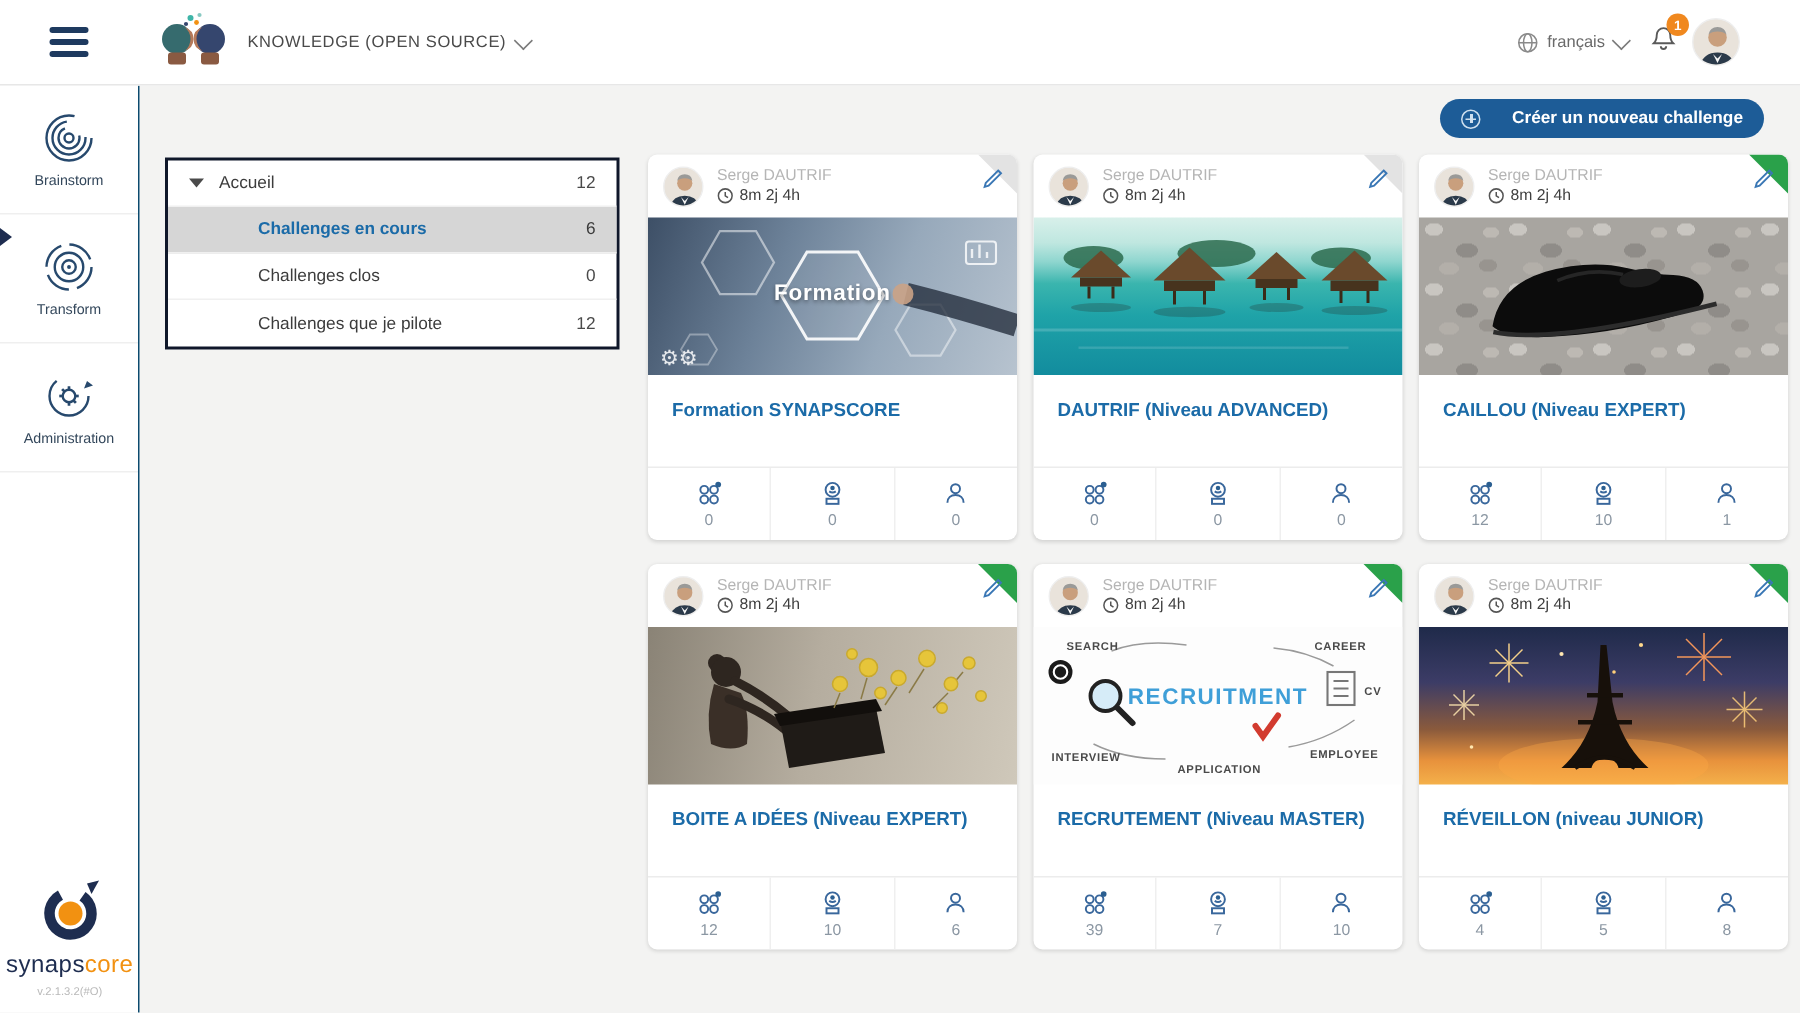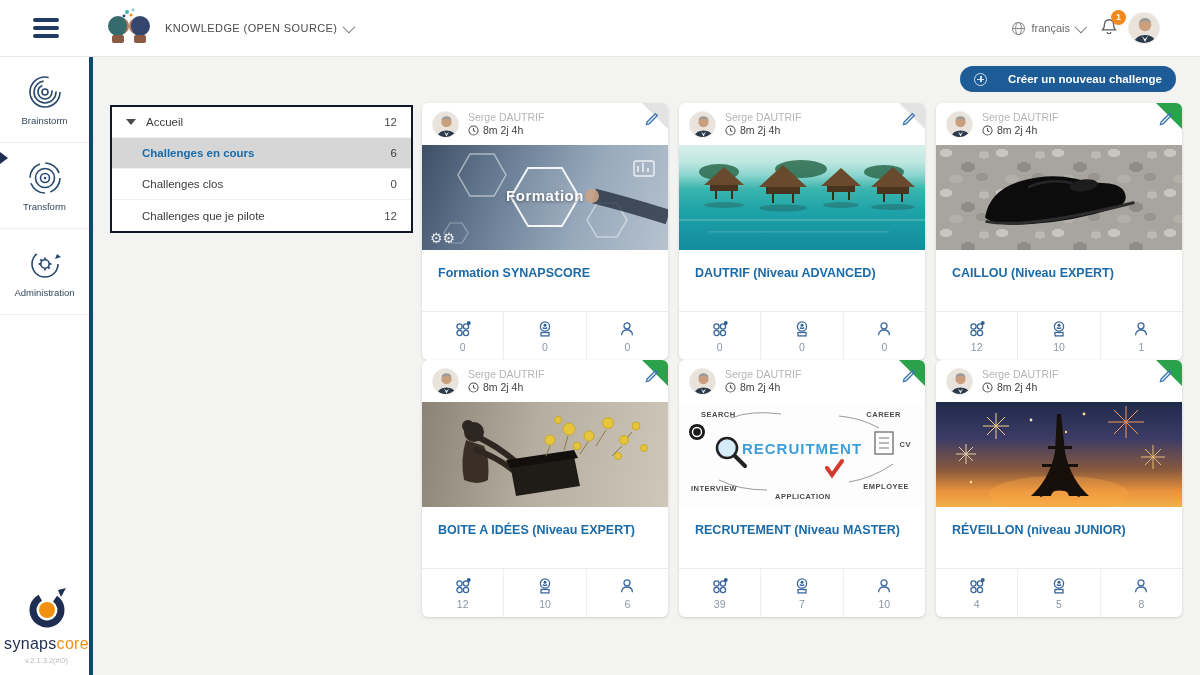--- a/index.html
+++ b/index.html
@@ -12,21 +12,21 @@
   .brand-logo { margin-left:44px; }
   .ctx-title { margin-left:10px; font-size:11px; color:#4a4a4a; letter-spacing:.4px; display:flex; align-items:center; gap:6px; cursor:pointer; }
   .chev { width:9px; height:9px; display:inline-block; border-right:1.6px solid #7a7a7a; border-bottom:1.6px solid #7a7a7a; transform:rotate(45deg) translateY(-2px); }
   .top-right { margin-left:auto; margin-right:40px; display:flex; align-items:center; gap:10px; }
   .lang { display:flex; align-items:center; gap:5px; font-size:11px; color:#6a6a6a; cursor:pointer; }
   .bell-wrap { position:relative; margin-left:6px; cursor:pointer; }
   .badge { position:absolute; top:-7px; right:-8px; min-width:15px; height:15px; border-radius:50%; background:#f0881e; color:#fff; font-size:9px; font-weight:bold; display:flex; align-items:center; justify-content:center; }
   .avatar-lg { width:32px; height:32px; border-radius:50%; overflow:hidden; background:#e8e2da; cursor:pointer; border:1px solid #eee; }
 
   
-  .sidebar { position:absolute; top:57px; left:0; width:93px; height:618px; background:#fff; border-right:4px solid #0c4a6e; z-index:20; }
+  .sidebar { position:absolute; top:57px; left:0; width:93px; height:618px; background:#fff; border-right:1px solid #0c4a6e; z-index:20; }
   .side-item { height:86px; display:flex; flex-direction:column; align-items:center; justify-content:center; gap:5px; border-bottom:1px solid #efefef; cursor:pointer; position:relative; }
   .side-item .lbl { font-size:9.5px; color:#33475b; }
   .active-arrow { position:absolute; left:0; top:95px; width:0; height:0; border-top:6px solid transparent; border-bottom:6px solid transparent; border-left:8px solid #1e2d50; }
   .side-logo { position:absolute; bottom:10px; left:0; width:93px; text-align:center; }
   .side-logo .word { font-size:16px; font-weight:normal; letter-spacing:.3px; }
   .side-logo .w1 { color:#1e2d50; } .side-logo .w2 { color:#f29111; }
   .side-logo .ver { margin-top:3px; font-size:7.5px; color:#b9b9b9; }
 
   
   .main { position:absolute; top:57px; left:93px; width:1107px; height:618px; background:#f3f3f2; }
@@ -34,27 +34,27 @@
   .plus-ico { width:13px; height:13px; border:1.3px solid #cfe0ef; border-radius:50%; position:relative; flex:0 0 13px; }
   .plus-ico:before,.plus-ico:after { content:""; position:absolute; background:#cfe0ef; }
   .plus-ico:before { left:5.2px; top:2.4px; width:1.4px; height:6.4px; }
   .plus-ico:after { left:2.4px; top:5.2px; width:6.4px; height:1.4px; }
 
   
   .filters { position:absolute; left:17px; top:48px; width:303px; background:#fff; border:2px solid #0f172a; }
   .frow { display:flex; align-items:center; height:31px; padding:0 14px; font-size:11.5px; color:#3c3c3c; cursor:pointer; border-bottom:1px solid #f0f0f0; }
   .frow:last-child { border-bottom:none; }
   .frow .cnt { margin-left:auto; color:#4a4a4a; }
-  .frow.child { padding-left:30px; }
+  .frow.child { padding-left:60px; }
   .frow.selected { background:#d6d6d6; color:#1b6ba8; font-weight:bold; }
   .frow.selected .cnt { color:#3c3c3c; font-weight:normal; }
   .tri-down { width:0; height:0; border-left:5px solid transparent; border-right:5px solid transparent; border-top:6px solid #4a4a4a; margin-right:10px; }
 
   
-  .cards { position:absolute; left:329px; top:46px; display:grid; grid-template-columns:repeat(3,246px); gap:0 11px; }
+  .cards { position:absolute; left:339px; top:46px; display:grid; grid-template-columns:repeat(3,246px); gap:16px 11px; }
   .card { width:246px; background:#fff; border-radius:6px; box-shadow:0 1px 3px rgba(0,0,0,.14); position:relative; overflow:hidden; cursor:pointer; }
   .card-head { height:42px; display:flex; align-items:center; padding:0 10px; position:relative; }
   .avatar-sm { width:27px; height:27px; border-radius:50%; overflow:hidden; background:#e8e2da; border:1px solid #eee; flex:0 0 27px; }
   .meta { margin-left:9px; line-height:1.25; }
   .meta .author { font-size:10.5px; color:#b5b5b5; }
   .meta .time { font-size:10.5px; color:#3f3f3f; display:flex; align-items:center; gap:4px; }
   .edit { position:absolute; right:9px; top:9px; z-index:3; }
   .corner { position:absolute; top:0; right:0; width:0; height:0; border-left:26px solid transparent; z-index:2; }
   .corner-green { border-top:26px solid #2aa14a; }
   .corner-gray  { border-top:26px solid #e3e3e3; }

